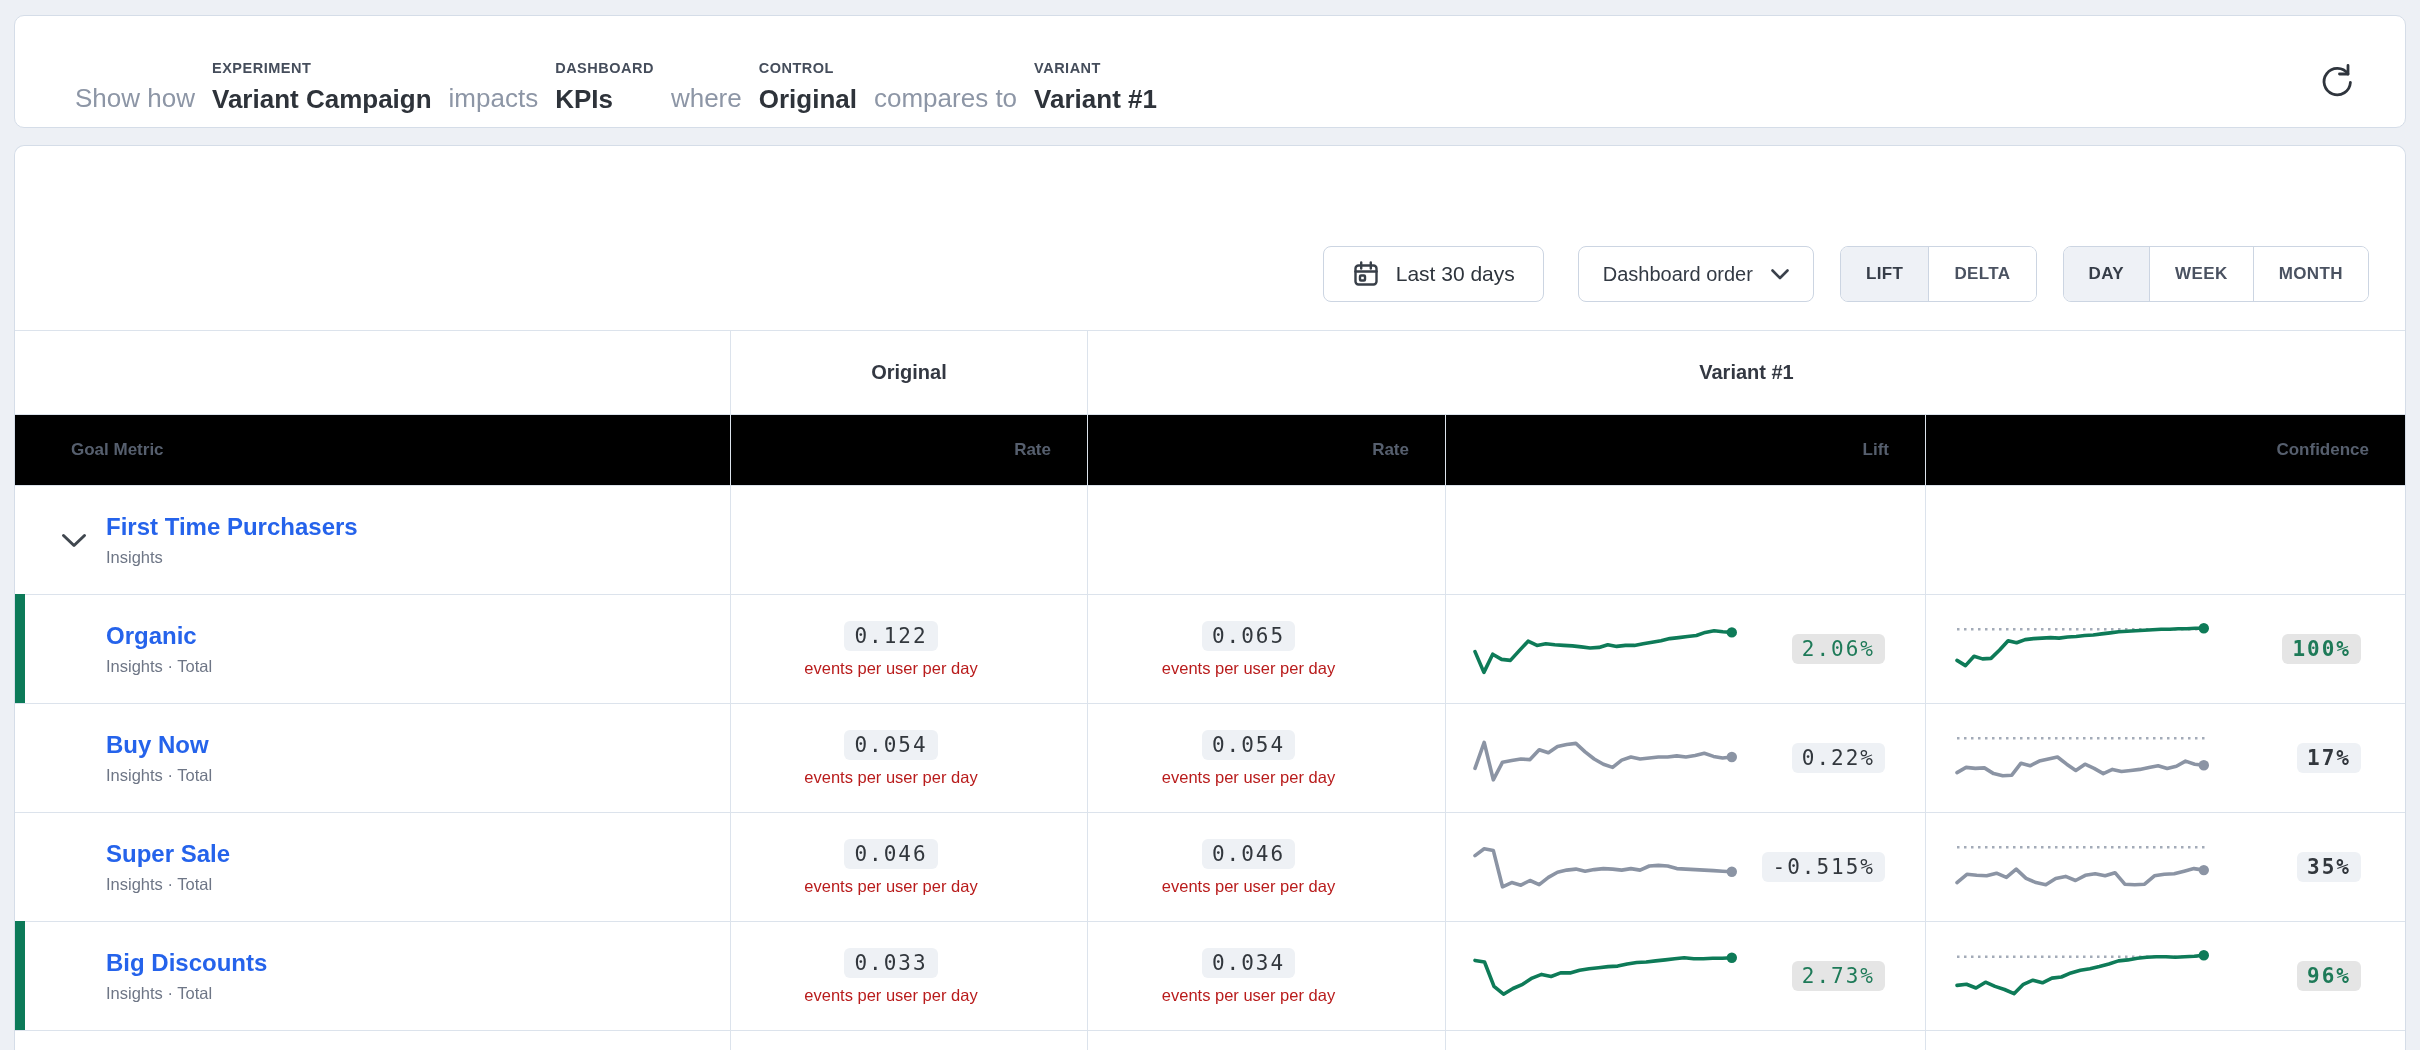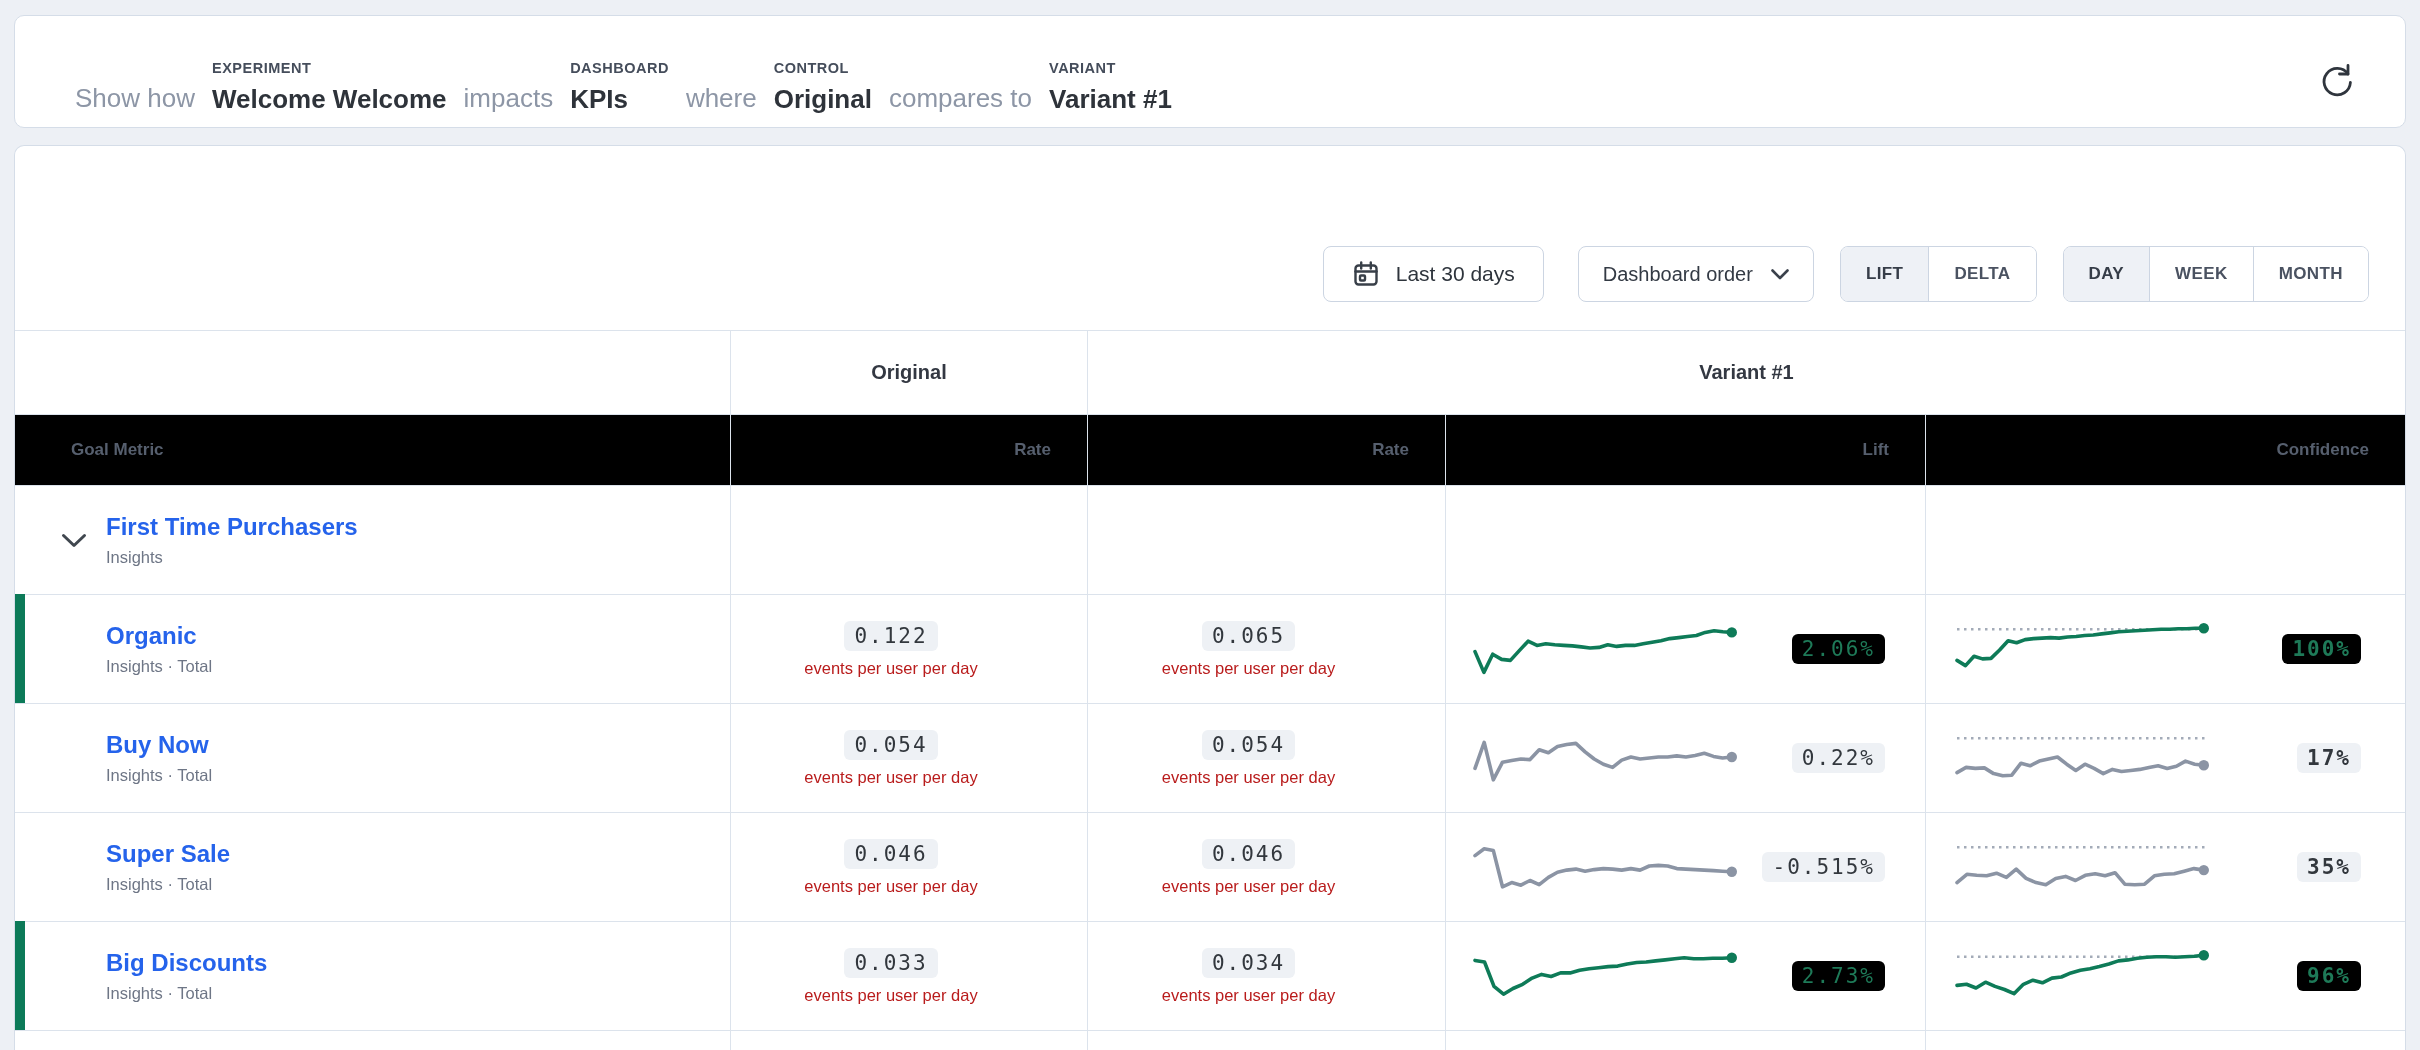--- a/index.html
+++ b/index.html
@@ -52,40 +52,40 @@
 
   .name-cell { display:flex; align-items:center; padding-left:46px; }
   .chev-slot { width:45px; display:flex; align-items:center; cursor:pointer; }
   .metric-name { font-size:24px; font-weight:600; color:#2563eb; cursor:pointer; line-height:1.2; }
   .metric-sub { font-size:16.5px; color:#6e7686; margin-top:7px; }
 
   .rate-cell { display:flex; flex-direction:column; align-items:center; justify-content:center;
                padding-right:36px; gap:8px; }
   .chip { font-family:"DejaVu Sans Mono",monospace; font-size:21px; letter-spacing:2px;
           padding:3px 10px; border-radius:6px; background:#eef1f5; color:#32373d; white-space:nowrap; }
-  .chip.positive { background:#000000; color:#1e7a58; }
+  .chip.positive { background:#e5e5e5; color:#1e7a58; }
   .unit { font-size:16.5px; color:#b91c1c; }
 
   .spark-cell { display:flex; align-items:center; justify-content:space-between; padding:0 40px 0 24px; }
   .conf-cell  { padding:0 44px 0 26px;font-weight:bold; }
   .spark { display:block; }
 
   .icon-stroke { stroke:#383f48; fill:none; stroke-width:2.4; stroke-linecap:round; stroke-linejoin:round; }
 </style>
 </head>
 <body>
 
 <div class="page">
 
   <section class="card query-card">
     <div class="phrase">
       <span class="conn">Show how</span>
       <div class="slot">
         <span class="slot-label">EXPERIMENT</span>
-        <span class="slot-value">Welcome Welcome</span>
+        <span class="slot-value">Variant Campaign</span>
       </div>
       <span class="conn">impacts</span>
       <div class="slot">
         <span class="slot-label">DASHBOARD</span>
         <span class="slot-value">KPIs</span>
       </div>
       <span class="conn">where</span>
       <div class="slot">
         <span class="slot-label">CONTROL</span>
         <span class="slot-value">Original</span>

